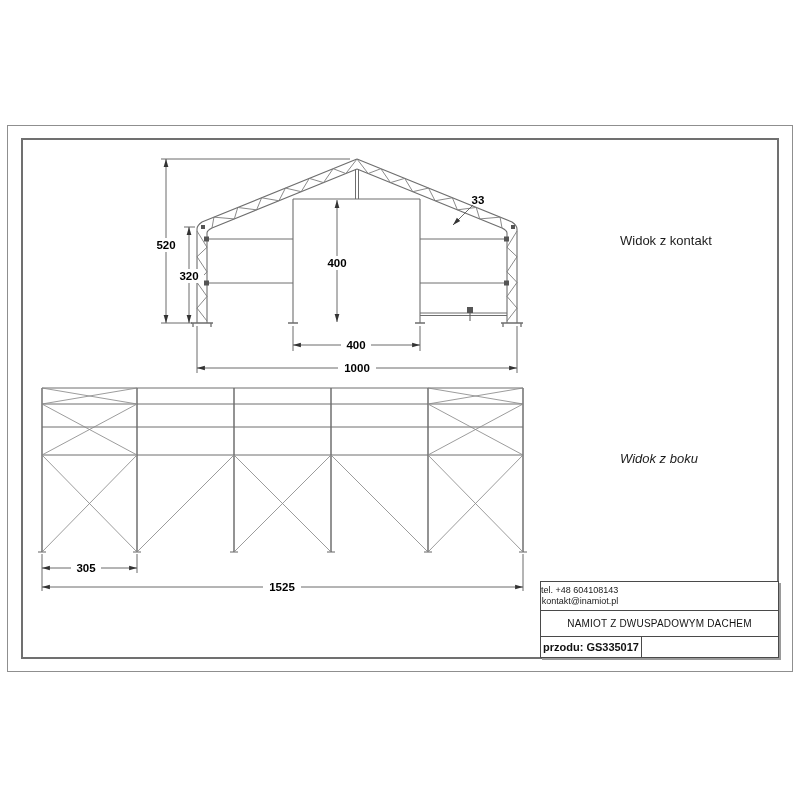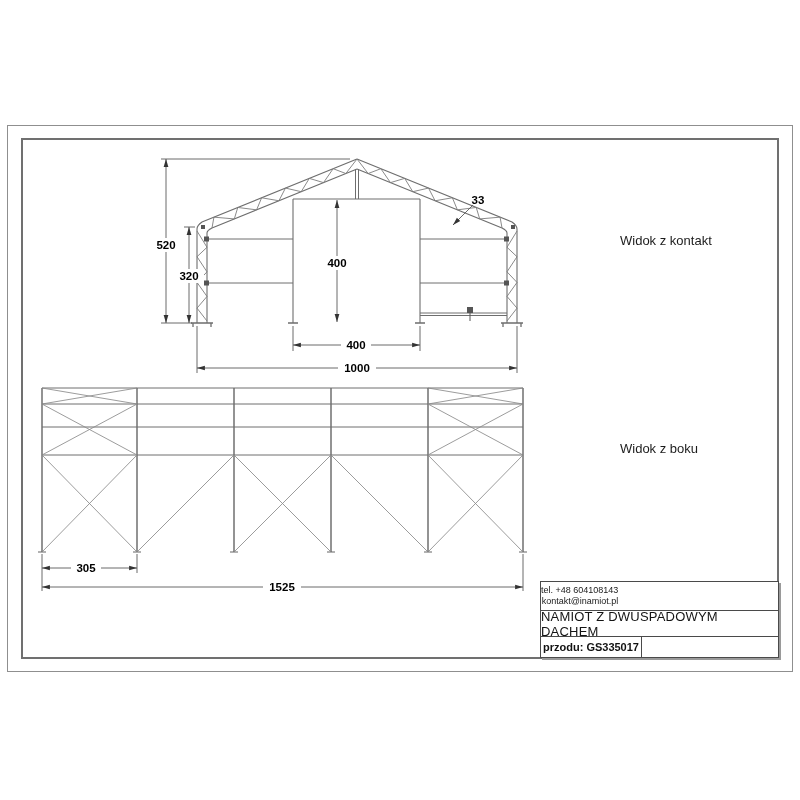--- a/index.html
+++ b/index.html
@@ -3,34 +3,34 @@
 <meta charset="utf-8">
 <style>
   html,body{margin:0;padding:0;background:#fff;}
   #page{position:relative;width:800px;height:800px;background:#fff;overflow:hidden;
         font-family:"Liberation Sans",sans-serif;color:#111;}
   .abs{position:absolute;}
   #outer-border{left:7px;top:125px;width:786px;height:547px;border:1px solid #8f8f8f;box-sizing:border-box;}
   #inner-border{left:21px;top:138px;width:758px;height:521px;border:2px solid #707070;box-sizing:border-box;}
   .view-label{font-size:13px;color:#1c1c1c;}
   #front-label{left:620px;top:233px;}
-  #side-label{left:620px;top:441px;}
+  #side-label{left:620px;top:451px;font-style:italic;}
   #front-svg{left:140px;top:130px;}
   #side-svg{left:20px;top:382px;}
   svg text{font-family:"Liberation Sans",sans-serif;font-weight:bold;font-size:11.5px;fill:#000;}
   
   #title-block{left:540px;top:581px;width:239px;height:77px;border:1px solid #4a4a4a;
                box-sizing:border-box;background:#fff;box-shadow:2px 2px 0 #9a9a9a;}
   #tb-row1{height:28px;border-bottom:1px solid #4a4a4a;display:flex;align-items:center;justify-content:space-between;}
   #tb-row2{height:25px;border-bottom:1px solid #4a4a4a;display:flex;align-items:center;justify-content:center;}
   #tb-row3{height:20px;display:flex;align-items:stretch;}
   #brand-wrap{display:flex;align-items:center;padding-left:11px;gap:3px;}
   #brand-text{font-family:"DejaVu Serif",serif;font-weight:bold;font-size:19px;letter-spacing:0.5px;color:#141414;line-height:1;}
   #contact{padding-right:7px;text-align:right;font-size:9px;line-height:11px;color:#1a1a1a;}
-  #product-name{font-size:13px;letter-spacing:0.2px;color:#141414;}
+  #product-name{font-size:10px;letter-spacing:0.2px;color:#141414;}
   #model-cell{width:100px;border-right:1px solid #4a4a4a;display:flex;align-items:center;justify-content:center;
               font-weight:bold;font-size:11px;}
   #dim-cell{flex:1;display:flex;align-items:center;justify-content:center;font-size:11px;}
 </style>
 </head>
 <body>
 
 <div id="page">
 
   <div id="outer-border" class="abs"></div>

